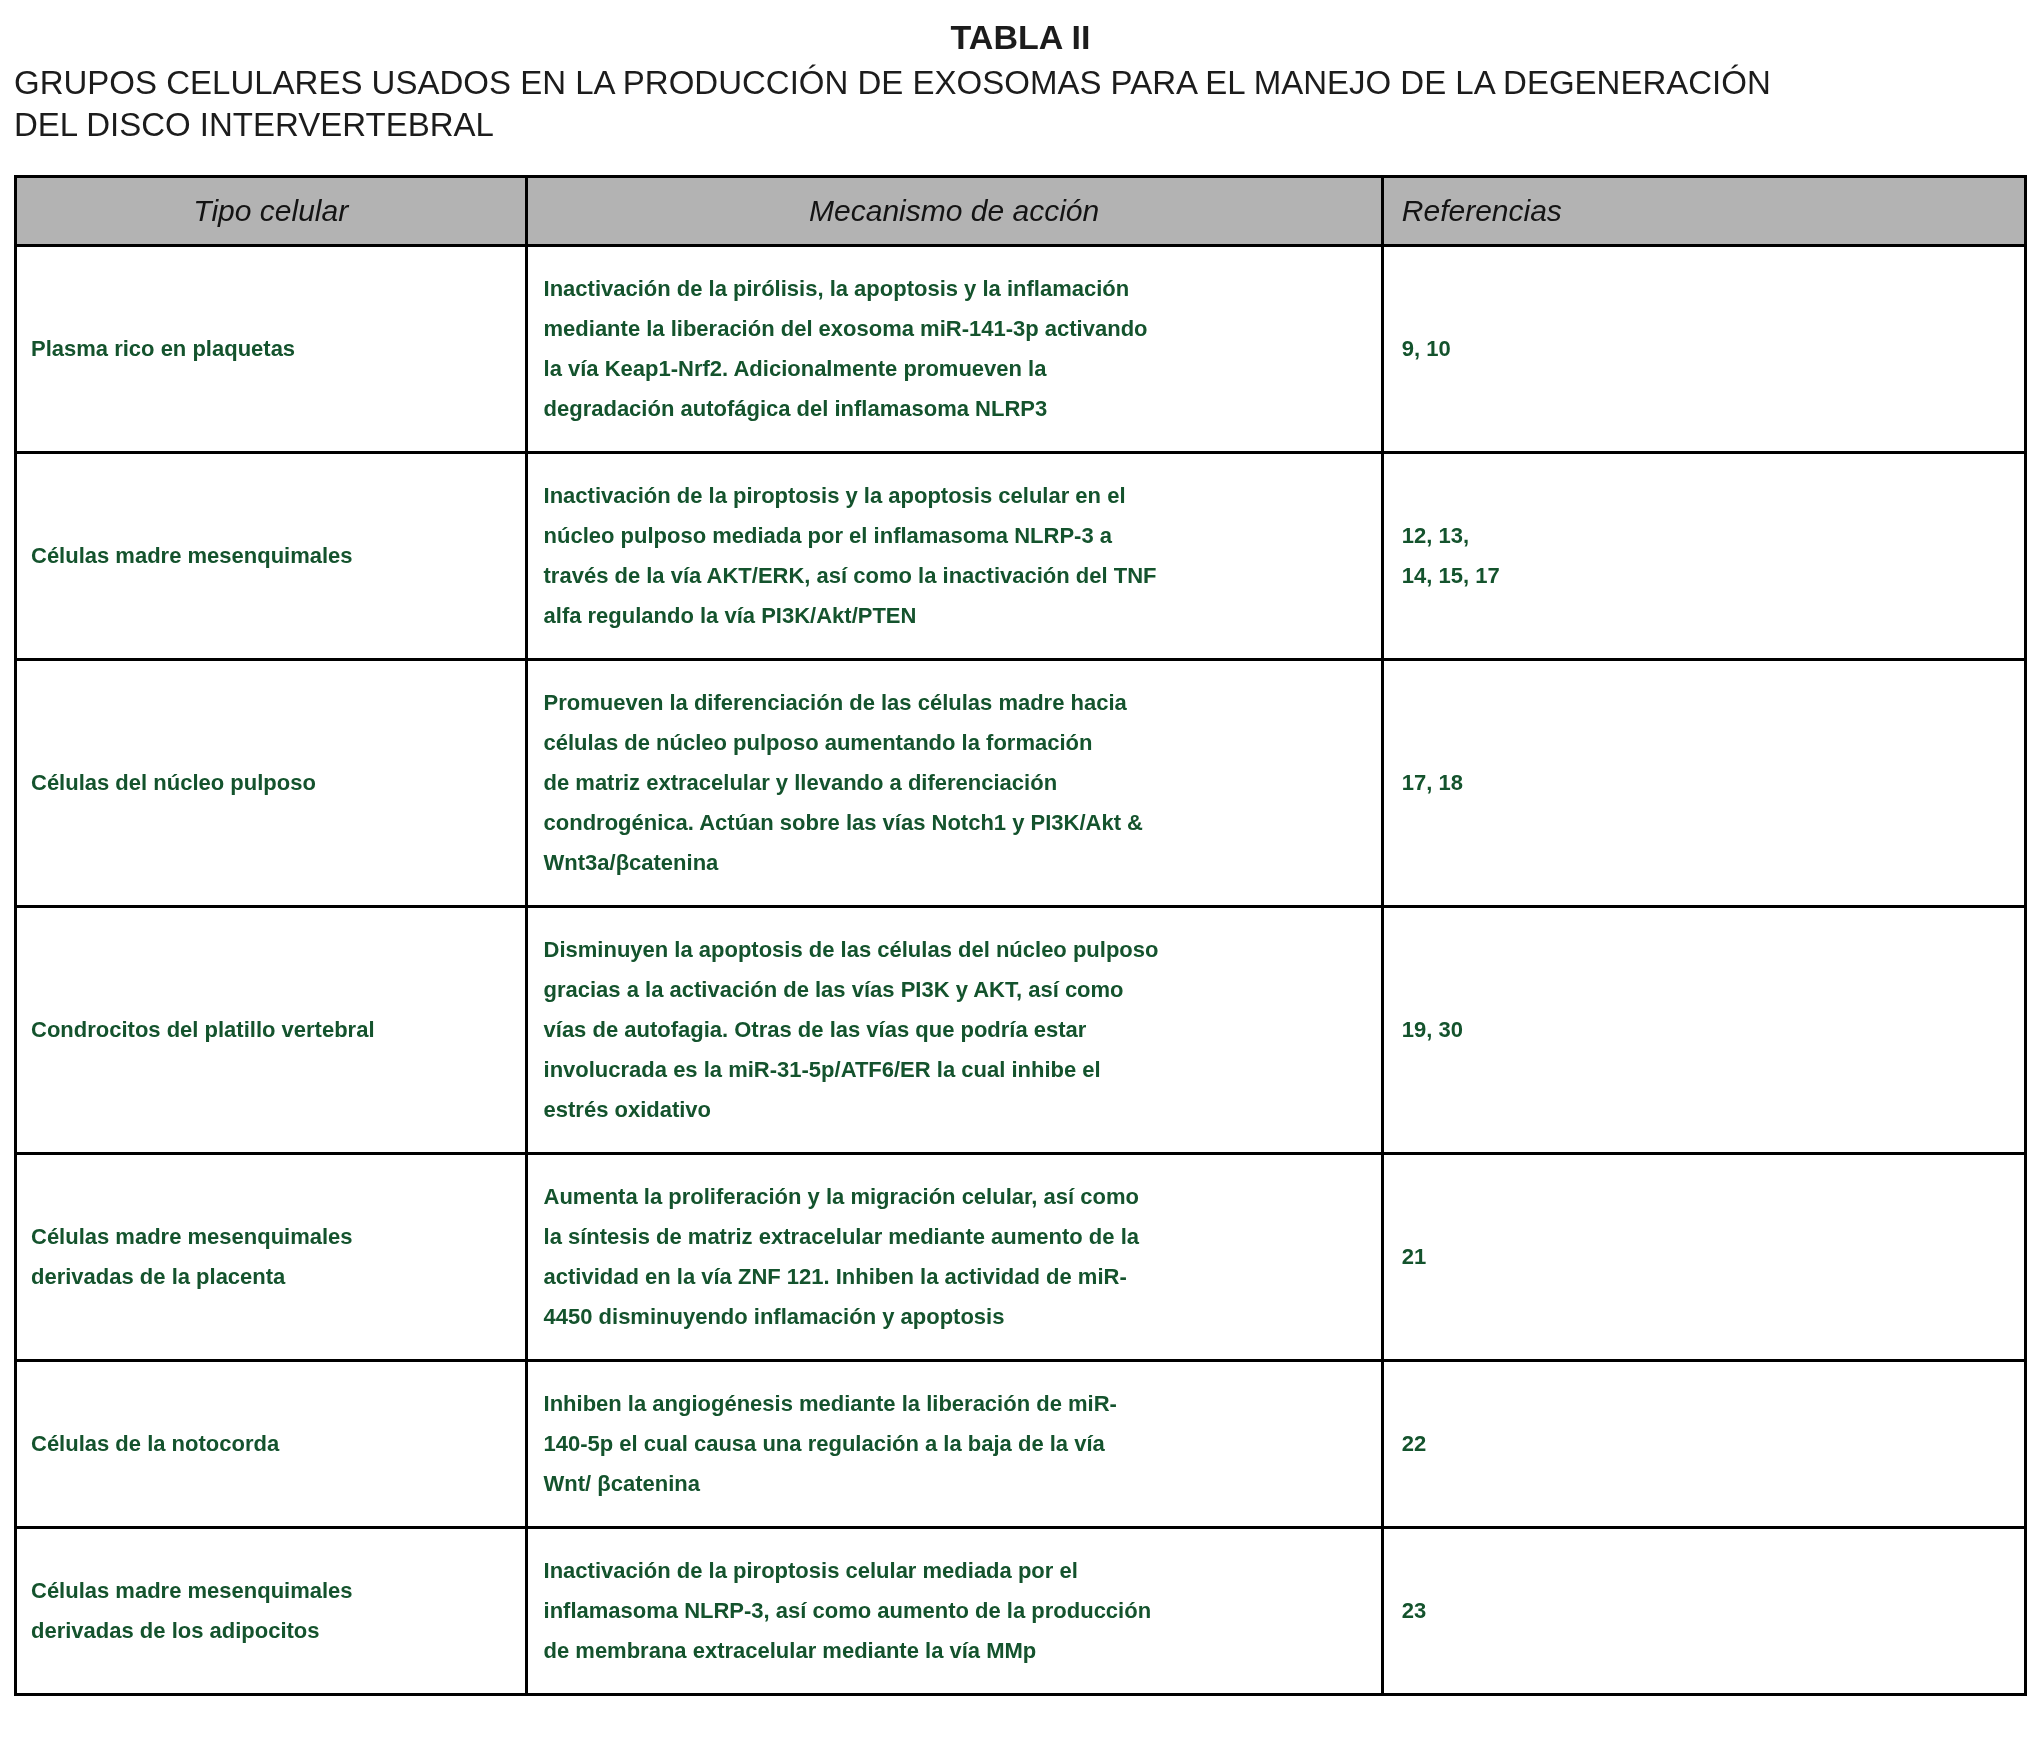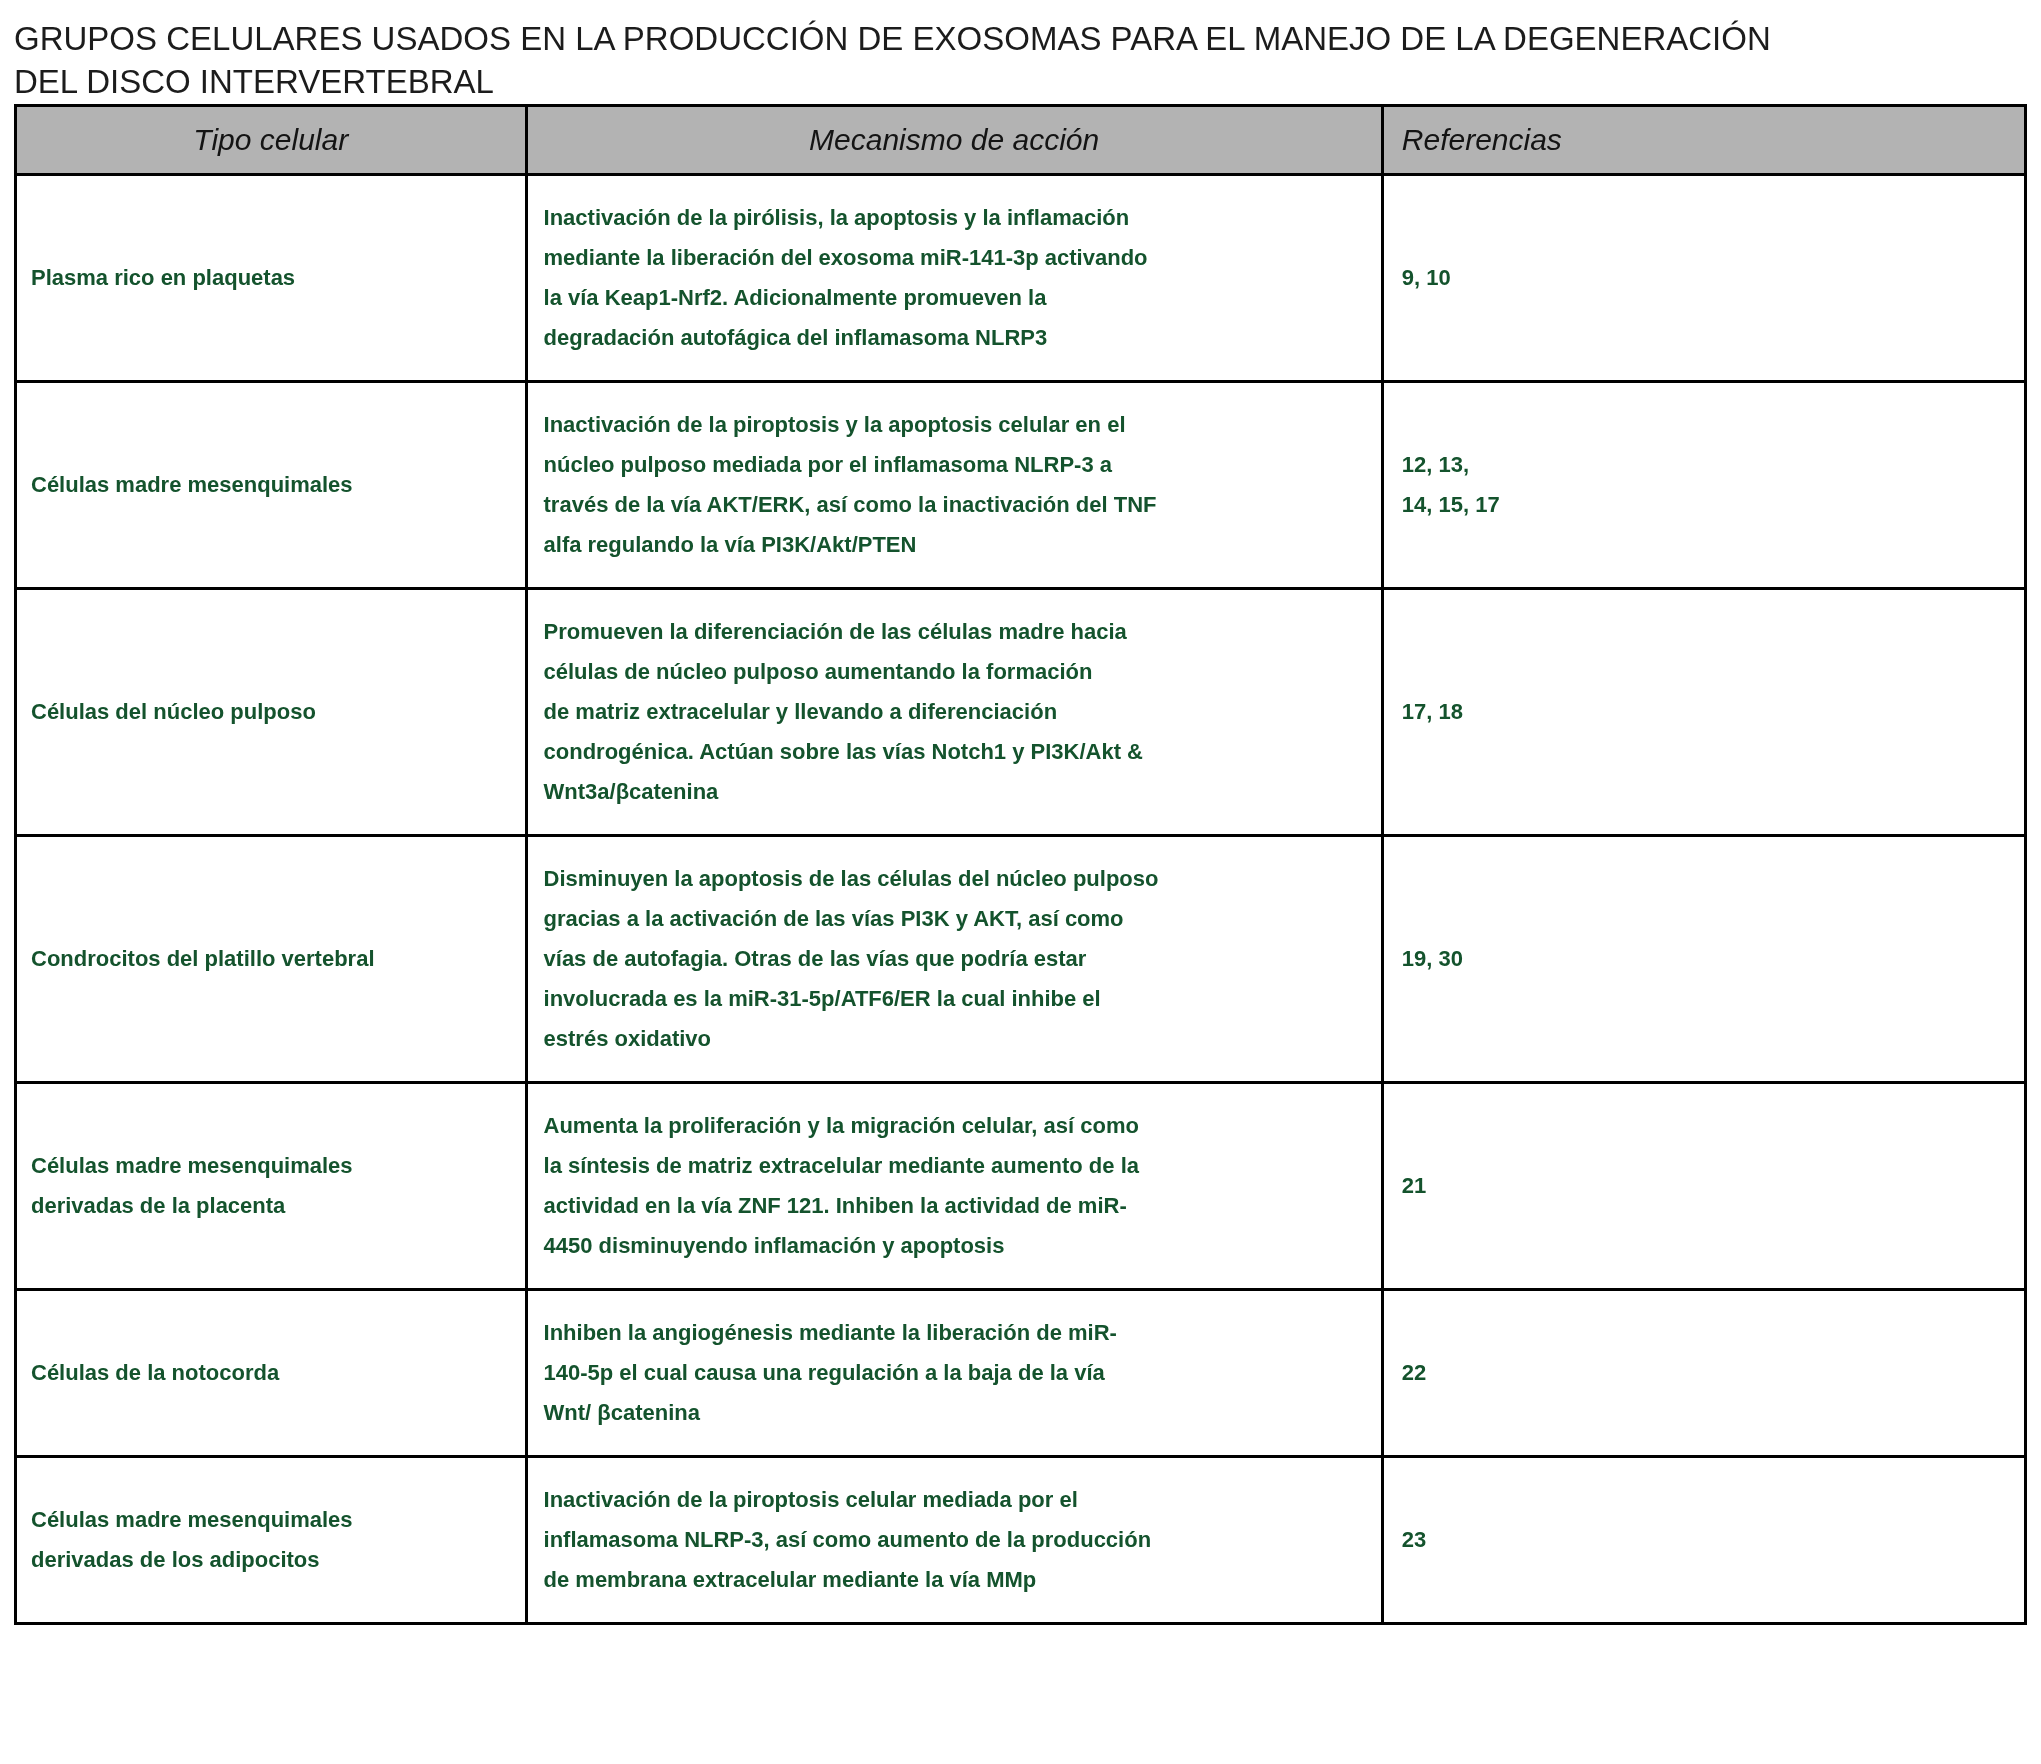--- a/index.html
+++ b/index.html
@@ -28,21 +28,21 @@
     font-size: 33px;
     font-weight: normal;
     line-height: 1.3;
     white-space: pre-line;
     color: #1c1c1c;
     margin-top: 2px;
   }
   table.data-table {
     border-collapse: collapse;
     width: 100%;
-    margin-top: 0;
+    margin-top: 28px;
     table-layout: fixed;
   }
   .data-table th, .data-table td {
     border: 3px solid #000000;
   }
   .data-table th {
     background: #b3b3b3;
     font-style: italic;
     font-weight: normal;
     font-size: 30px;
@@ -68,20 +68,21 @@
   }
   .data-table td.c-ref {
     padding-left: 18px;
   }
 </style>
 </head>
 <body>
 
 <div class="page">
 
+  <div class="doc-title">TABLA II</div>
   <div class="doc-subtitle">GRUPOS CELULARES USADOS EN LA PRODUCCIÓN DE EXOSOMAS PARA EL MANEJO DE LA DEGENERACIÓN
 DEL DISCO INTERVERTEBRAL</div>
 
   <table class="data-table">
     <colgroup>
       <col style="width:25.4%">
       <col style="width:42.6%">
       <col style="width:32%">
     </colgroup>
     <thead>

